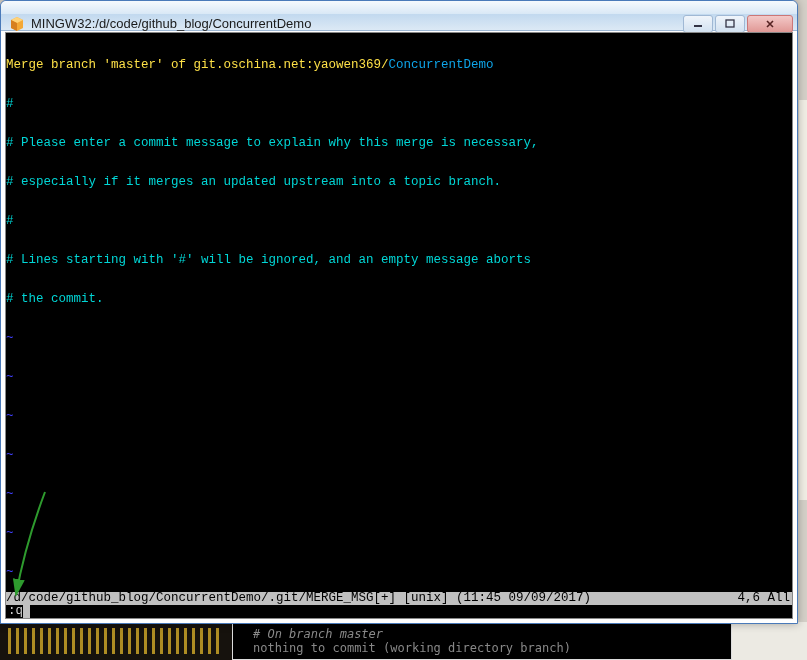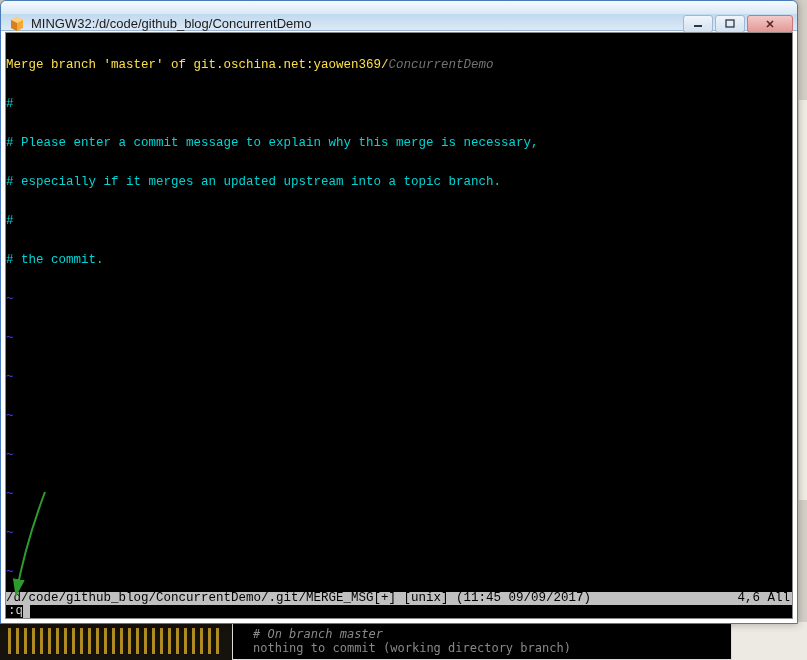--- a/index.html
+++ b/index.html
@@ -81,21 +81,21 @@
     }
     .term-content {
       padding: 0;
       white-space: pre;
       position: relative;
       height: calc(100% - 26px);
     }
     .line { display: block; height: 13px; }
     .yellow { color: #fde047; }
     .cyan { color: #00d6d6; }
-    .white { color: #737373; font-style: italic; }
+    .white { color: #0ea5e9; }
     .blue-tilde { color: #4040ff; }
     .statusbar {
       position: absolute;
       bottom: 13px;
       left: 0;
       right: 0;
       height: 13px;
       background: #c0c0c0;
       color: #000;
       font-family: "Consolas", "Courier New", monospace;
@@ -220,20 +220,21 @@
     </div>
   </div>
 
   <div class="terminal">
     <div class="term-content">
       <span class="line"><span class="yellow">Merge branch 'master' of git.oschina.net:yaowen369/</span><span class="white">ConcurrentDemo</span></span>
       <span class="line cyan">#</span>
       <span class="line cyan"># Please enter a commit message to explain why this merge is necessary,</span>
       <span class="line cyan"># especially if it merges an updated upstream into a topic branch.</span>
       <span class="line cyan">#</span>
+      <span class="line cyan"># Lines starting with '#' will be ignored, and an empty message aborts</span>
       <span class="line cyan"># the commit.</span>
       <span class="line blue-tilde">~</span>
       <span class="line blue-tilde">~</span>
       <span class="line blue-tilde">~</span>
       <span class="line blue-tilde">~</span>
       <span class="line blue-tilde">~</span>
       <span class="line blue-tilde">~</span>
       <span class="line blue-tilde">~</span>
       <span class="line blue-tilde">~</span>
       

